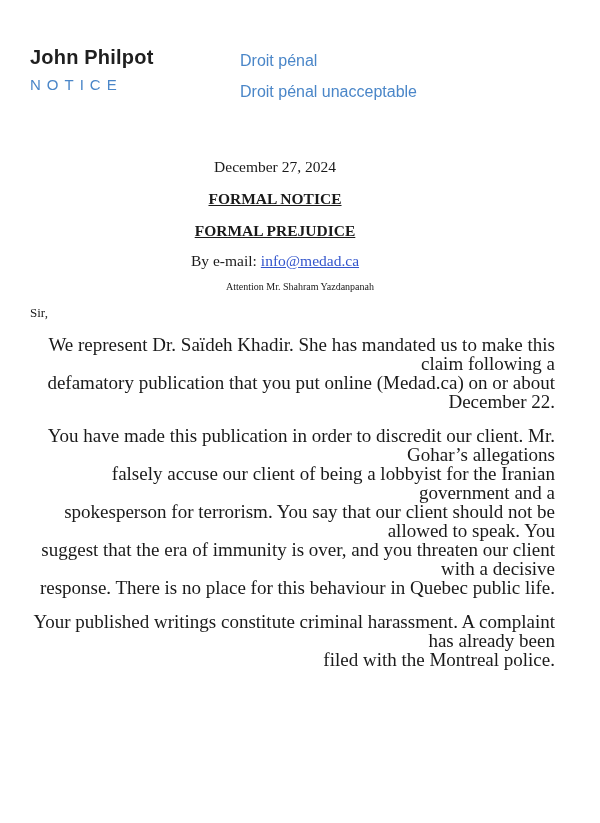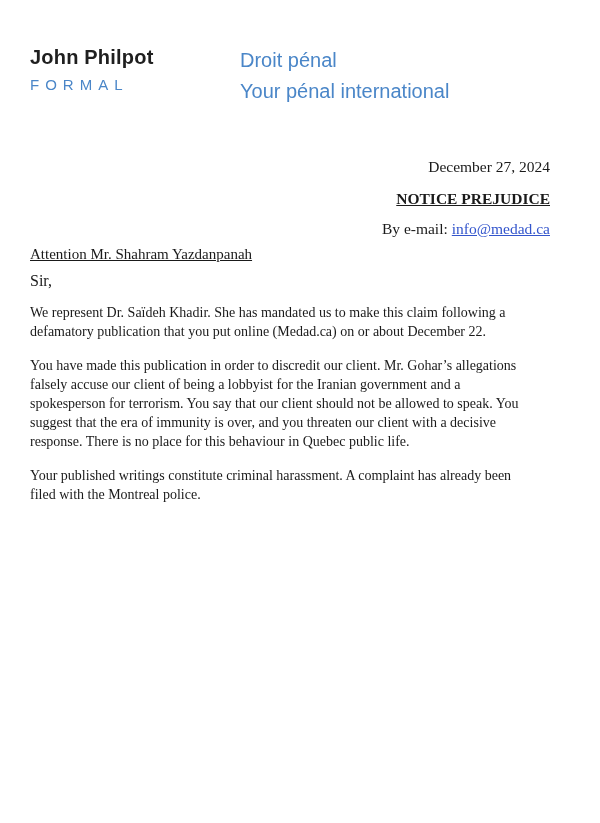--- a/index.html
+++ b/index.html
@@ -29,96 +29,100 @@
     color: #1f1f1f;
     letter-spacing: 0.2px;
   }
   .lawyer-title {
     margin-top: 7px;
     font-size: 15px;
     letter-spacing: 6px;
     color: var(--accent, #4a86c8);
   }
   .letterhead-right {
-    font-size: 20px;
+    font-size: 16px;
     line-height: 31px;
     color: var(--accent, #4a86c8);
   }
 
   
   .notice-block {
     margin-top: 50px;
     padding-right: 50px;
-    text-align: right;
+    text-align: center;
     font-size: 15.5px;
     line-height: 19px;
   }
   .notice-line { margin-top: 13px; }
   .notice-line.first { margin-top: 0; }
   .notice-line.email { margin-top: 11px; }
   .heading-bold {
     font-weight: 700;
     text-decoration: underline;
   }
   .email-label { font-weight: 400; margin-right: 4px; }
   .email-link {
     color: var(--link, #3355cc);
     text-decoration: underline;
     cursor: pointer;
   }
 
   
   .attention-line {
     margin: 7px 30px 0 30px;
-    font-size: 15px;
+    font-size: 10px;
     line-height: 19px;
-    text-decoration: underline;
+    text-align: center;
   }
   .recipient-address {
     margin: 20px 30px 0 30px;
     font-size: 15.5px;
     line-height: 17.5px;
     white-space: pre-line;
   }
 
   
   .salutation {
     margin: 7px 30px 0 30px;
-    font-size: 16px;
+    font-size: 13px;
     line-height: 19px;
   }
   .body-paragraph {
     margin: 15px 30px 0 30px;
     width: 525px;
-    font-size: 14px;
+    font-size: 19px;
     line-height: 19px;
     white-space: pre-line;
+    text-align: right;
   }
   .body-paragraph.first { margin-top: 13px; }
 </style>
 </head>
 <body>
 
 <div class="page">
 
   <div class="letterhead">
     <div class="letterhead-left">
       <div class="lawyer-name">John Philpot</div>
-      <div class="lawyer-title">FORMAL</div>
+      <div class="lawyer-title">NOTICE</div>
     </div>
     <div class="letterhead-right">
       <div>Droit pénal</div>
-      <div>Your pénal international</div>
+      <div>Droit pénal unacceptable</div>
     </div>
   </div>
 
   <div class="notice-block">
     <div class="notice-line first">December 27, 2024</div>
     <div class="notice-line">
-      <span class="heading-bold">NOTICE PREJUDICE</span>
+      <span class="heading-bold">FORMAL NOTICE</span>
+    </div>
+    <div class="notice-line">
+      <span class="heading-bold">FORMAL PREJUDICE</span>
     </div>
     <div class="notice-line email">
       <span class="email-label">By e-mail:</span><a class="email-link">info@medad.ca</a>
     </div>
   </div>
 
   <div class="attention-line">Attention Mr. Shahram Yazdanpanah</div>
 
 
   <div class="salutation">Sir,</div>

